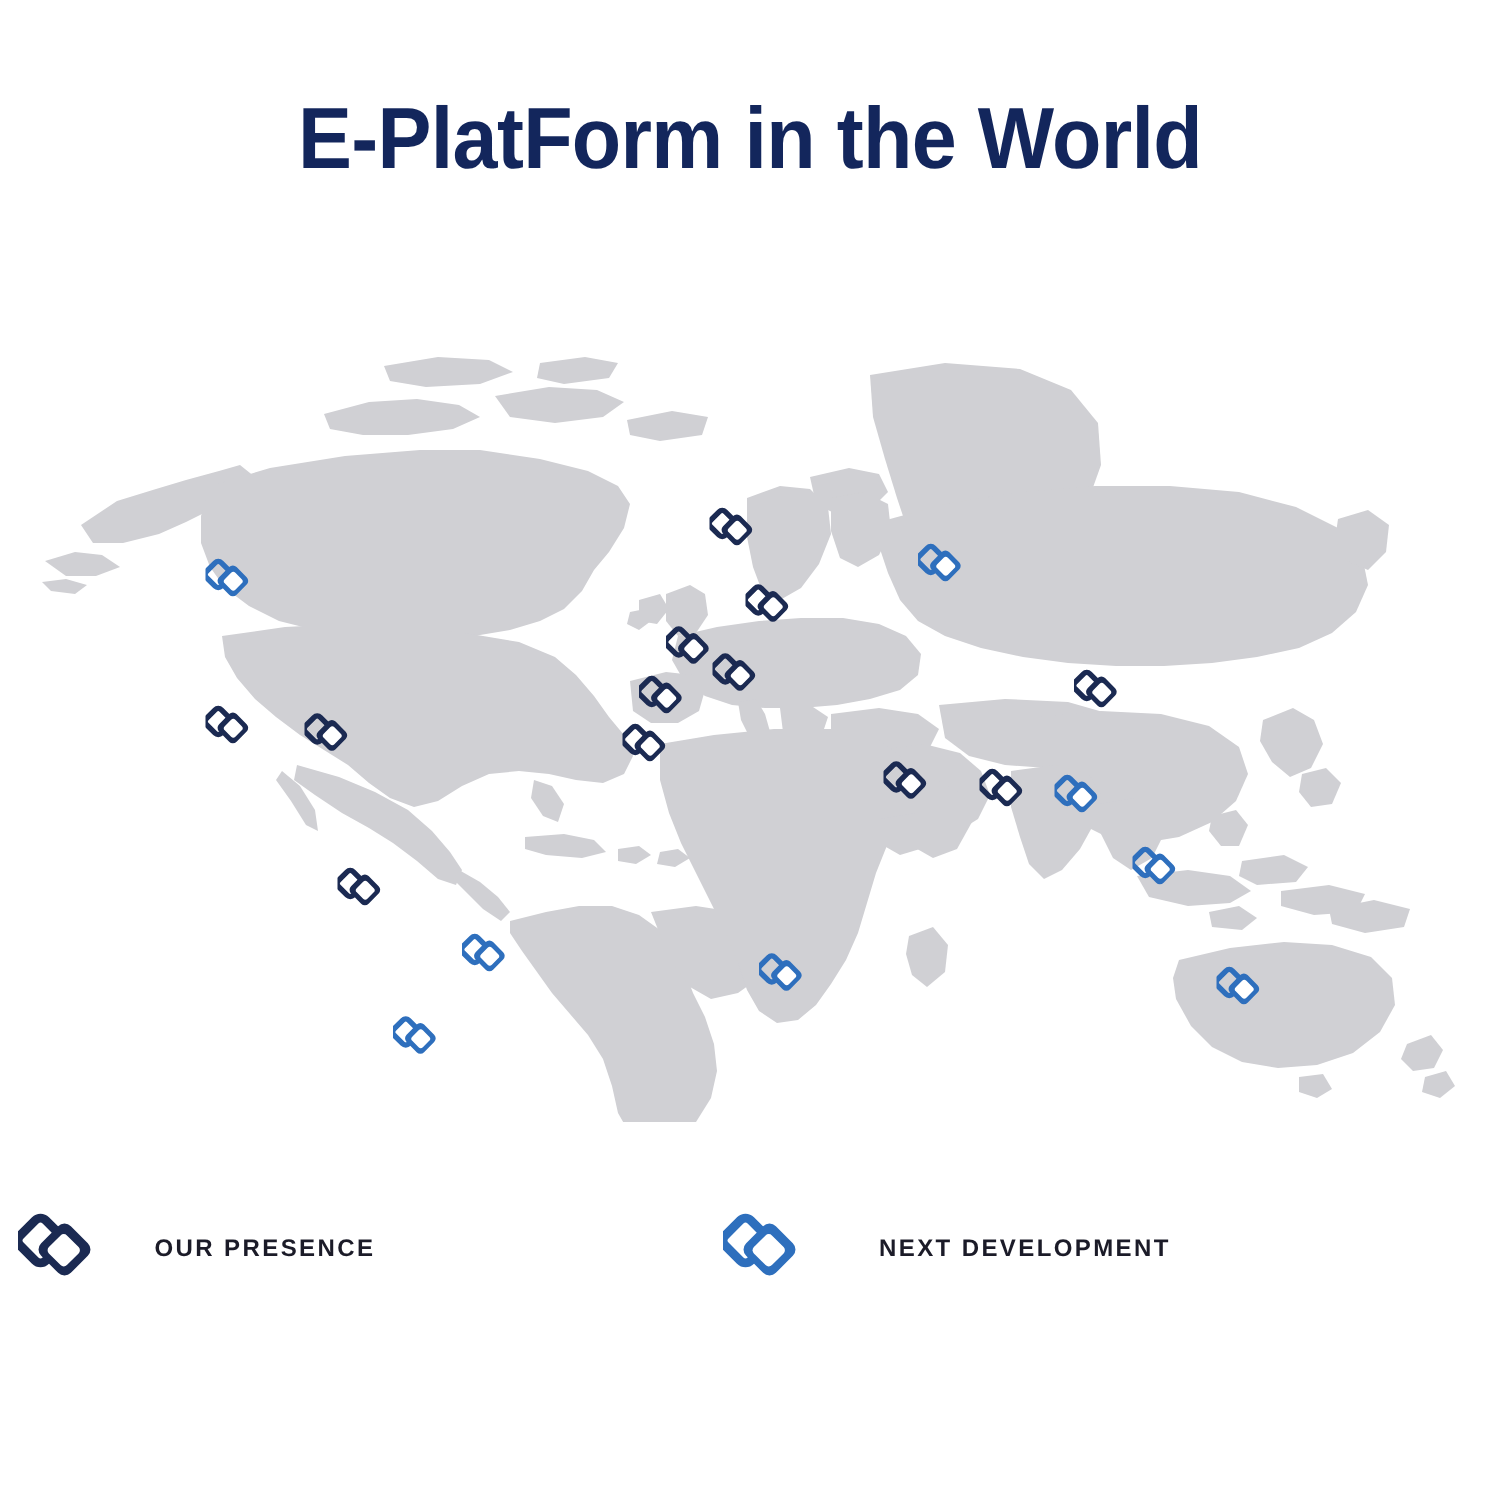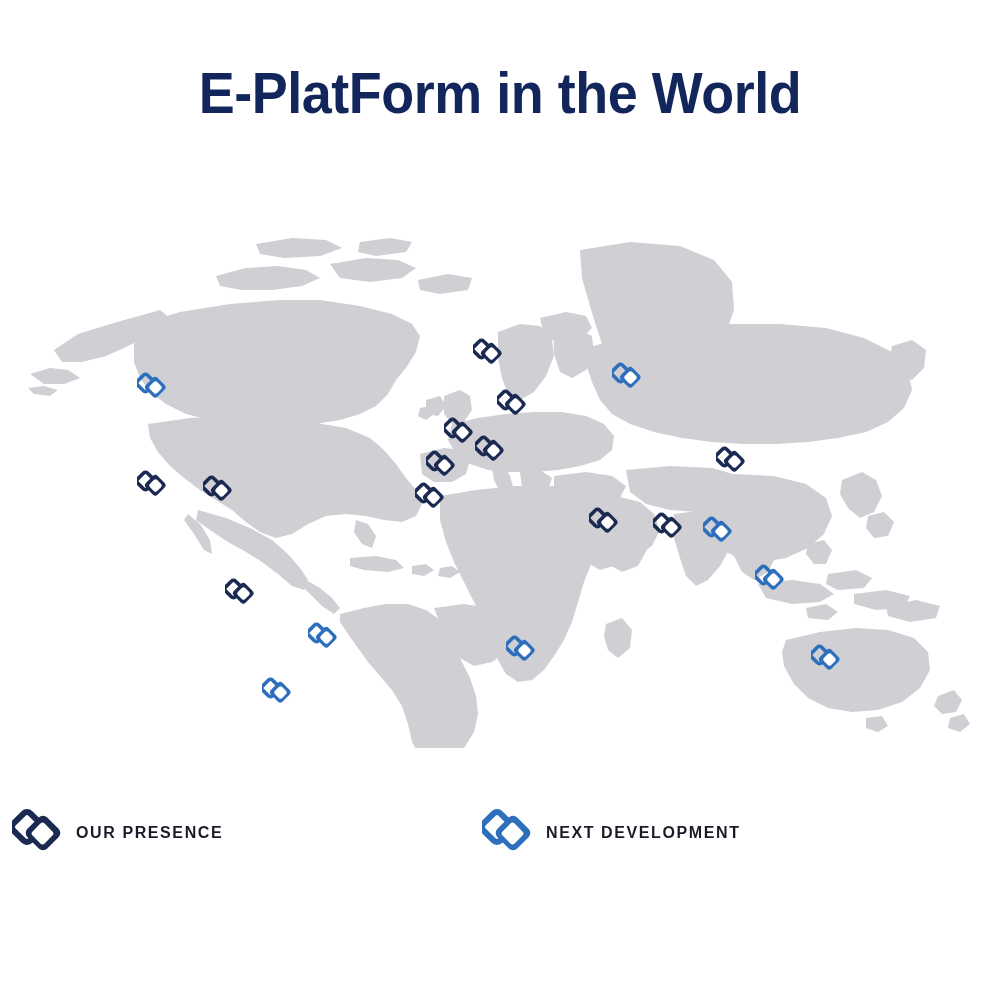--- a/index.html
+++ b/index.html
@@ -75,22 +75,22 @@
     top: 800px;
     width: 1000px;
     height: 80px;
   }
   .legend-item {
     position: absolute;
     display: flex;
     align-items: center;
     height: 50px;
   }
-  .legend-item.presence { left: 12px;  top: 8px; }
-  .legend-item.next     { left: 482px; top: 8px; }
+  .legend-item.presence { left: 12px;  top: 8px; gap: 27px; }
+  .legend-item.next     { left: 482px; top: 8px; gap: 40px; }
 
   .legend-icon {
     width: 52px;
     height: 50px;
     flex: 0 0 52px;
     display: block;
   }
   .legend-icon svg { display: block; width: 52px; height: 50px; }
 
   .legend-label {

